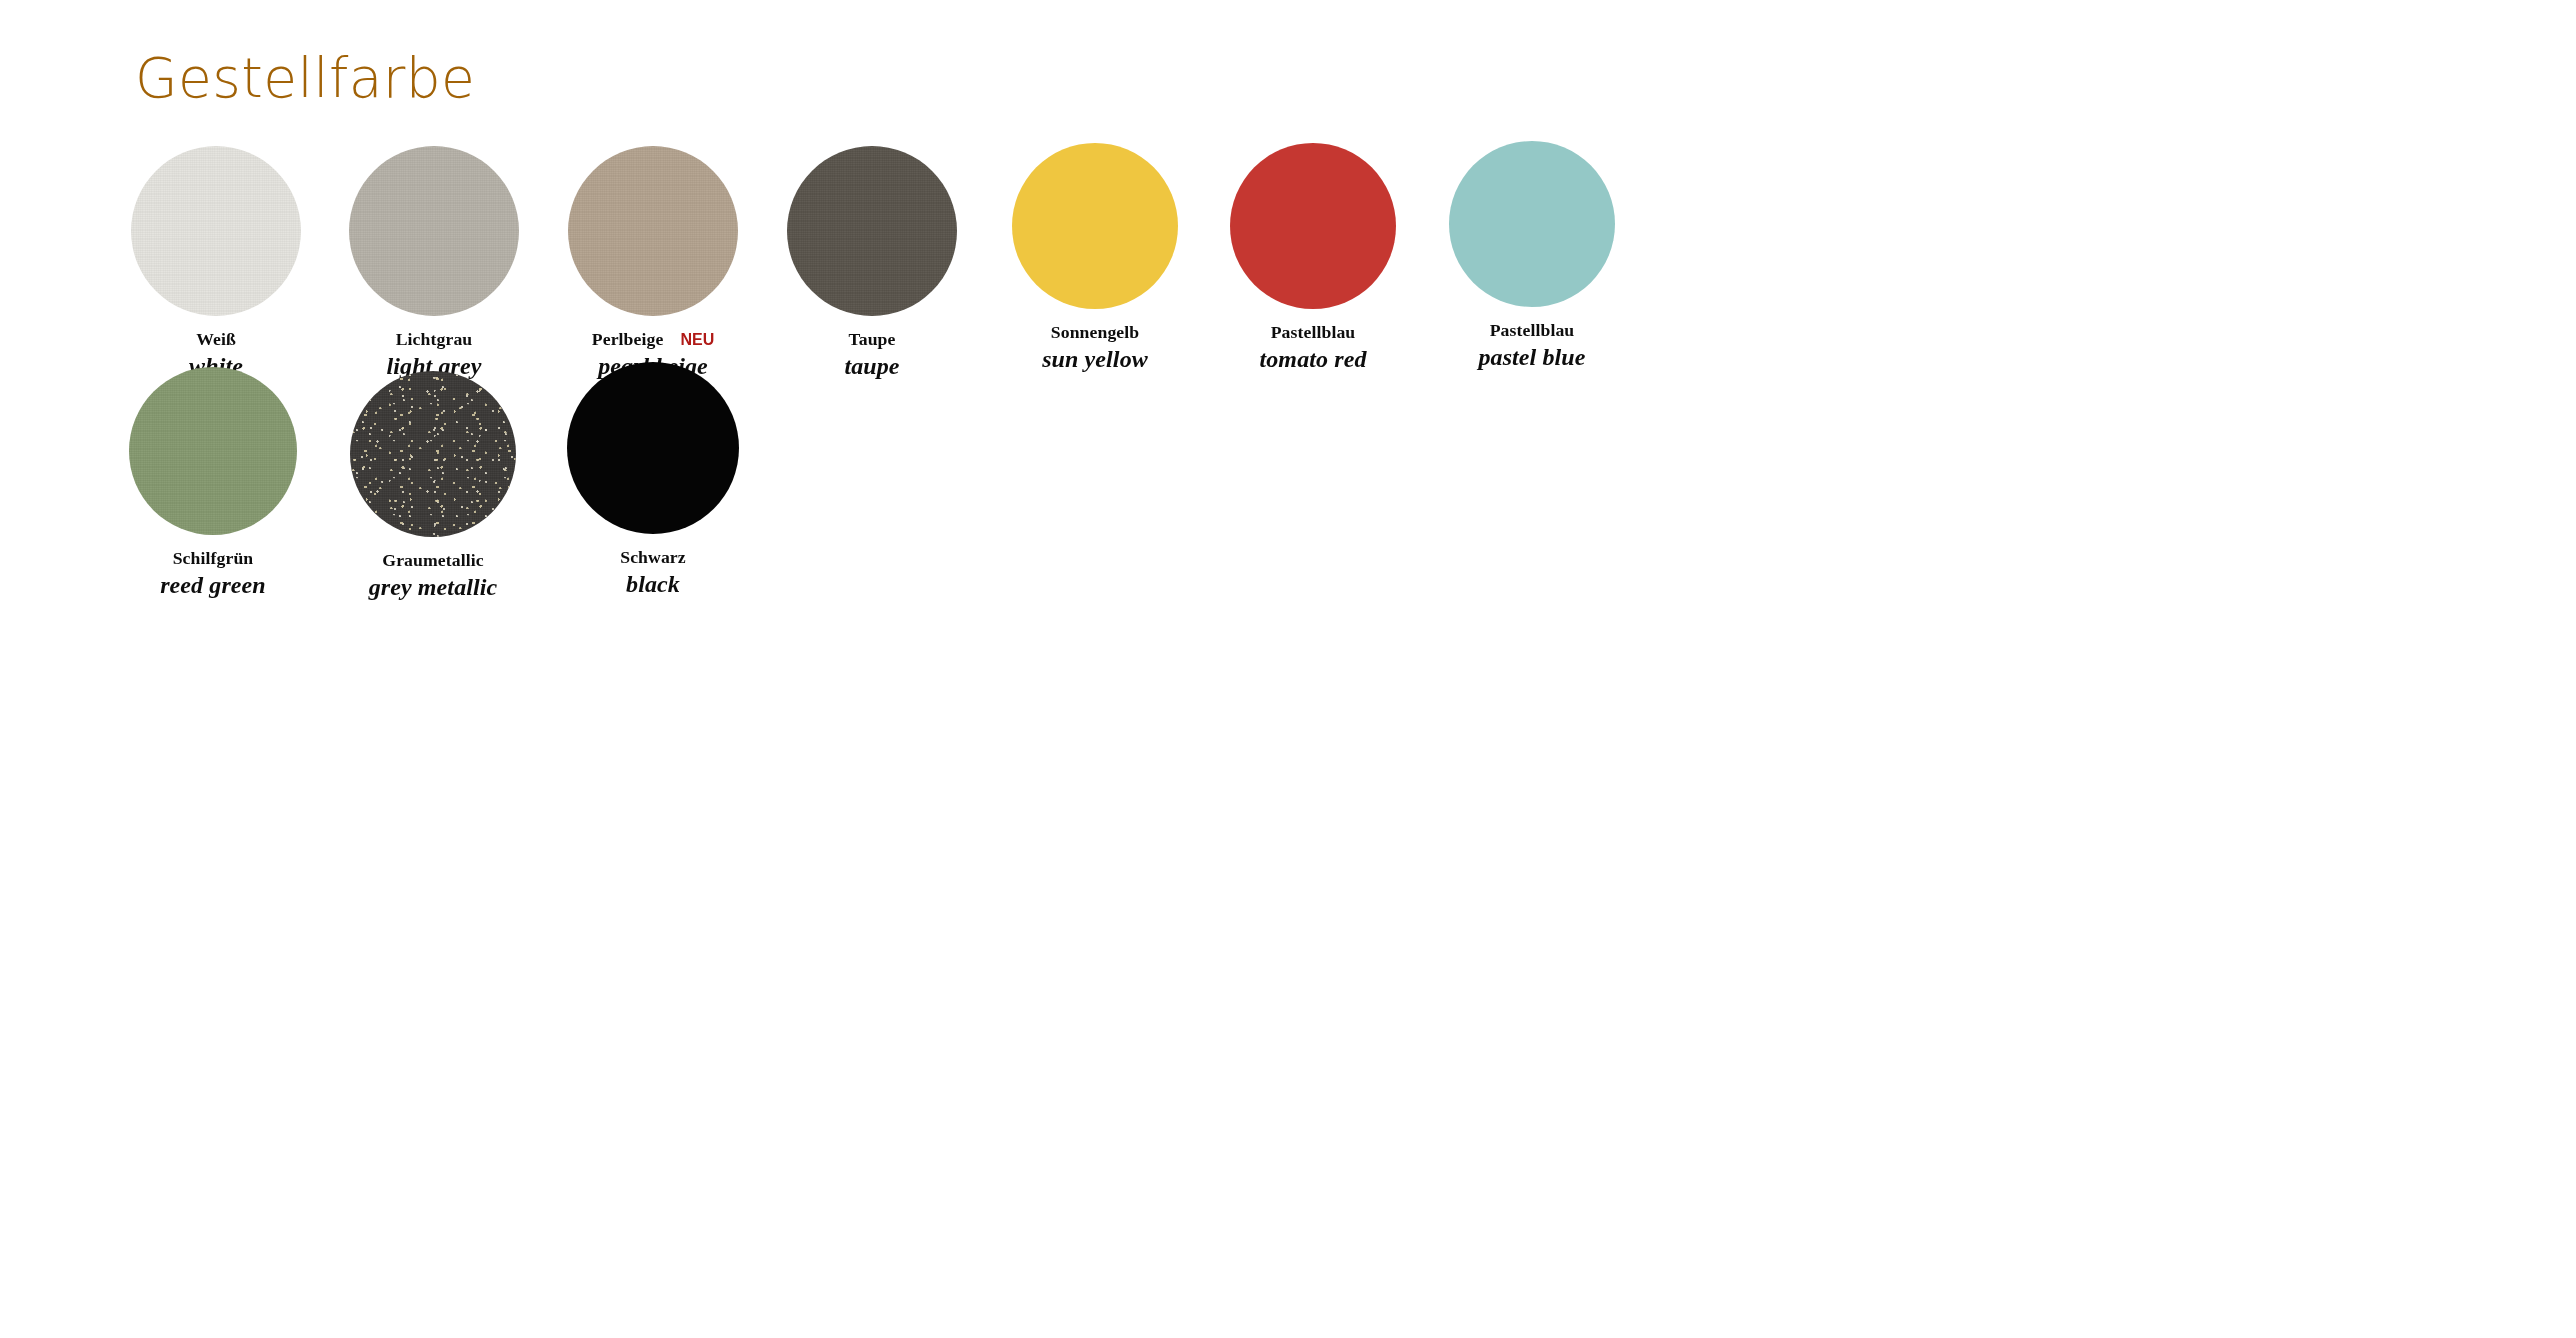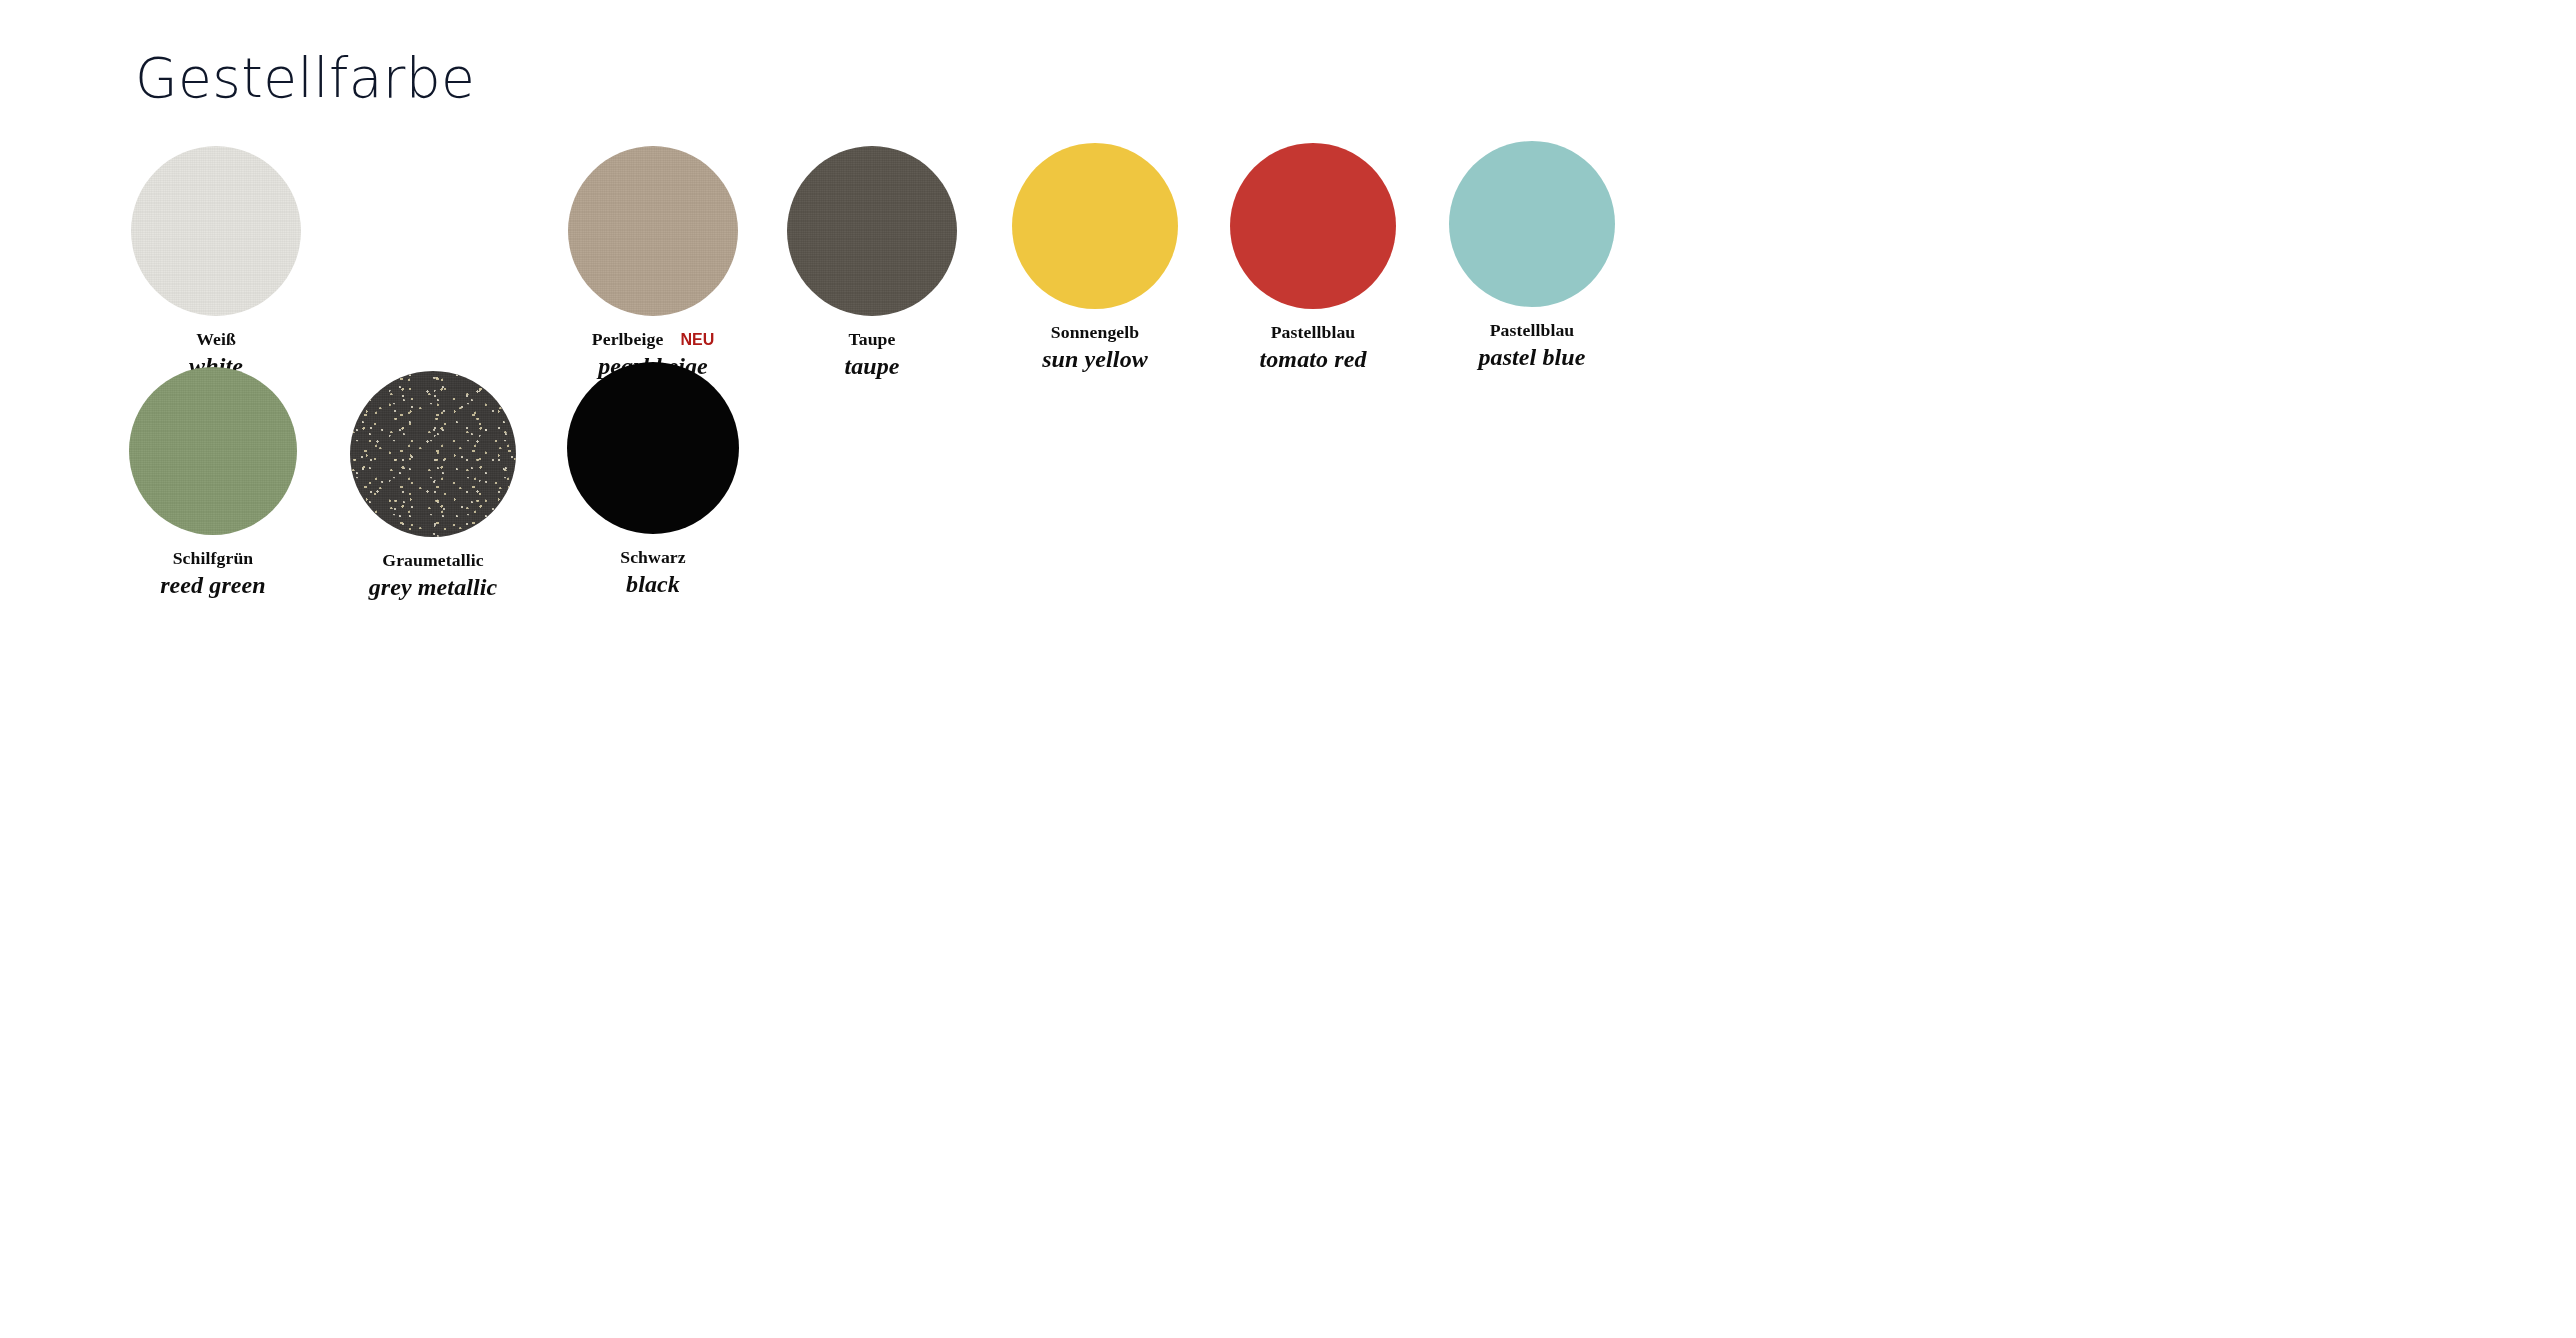--- a/index.html
+++ b/index.html
@@ -26,21 +26,21 @@
   
   .page-title {
     position: absolute;
     left: 135px;
     top: 14px;
     font-family: "DejaVu Sans", "Liberation Sans", sans-serif;
     font-weight: 300;
     font-size: 55px;
     line-height: 1.0;
     letter-spacing: 0.4px;
-    color: #0f172a;
+    color: #a16207;
     white-space: nowrap;
   }
 
   
   .swatch-grid {
     position: absolute;
     left: 0;
     top: 0;
     width: 2576px;
     height: 1338px;
@@ -151,20 +151,27 @@
   <h1 class="page-title">Gestellfarbe</h1>
 
   <div class="swatch-grid">
       <div class="swatch-cell" style="left: 131px; top: 146px; width: 170px;">
         <div class="swatch-disc texture" style="width: 170px; height: 170px; background: rgb(228, 227, 222);"></div>
         <div class="swatch-caption">
           <div><span class="caption-de">Weiß</span></div>
           <div class="caption-en">white</div>
         </div>
       </div>
+      <div class="swatch-cell" style="left: 349px; top: 146px; width: 170px;">
+        <div class="swatch-disc texture" style="width: 170px; height: 170px; background: rgb(181, 177, 168);"></div>
+        <div class="swatch-caption">
+          <div><span class="caption-de">Lichtgrau</span></div>
+          <div class="caption-en">light grey</div>
+        </div>
+      </div>
       <div class="swatch-cell" style="left: 568px; top: 146px; width: 170px;">
         <div class="swatch-disc texture" style="width: 170px; height: 170px; background: rgb(179, 162, 143);"></div>
         <div class="swatch-caption">
           <div><span class="caption-de">Perlbeige</span><span class="caption-badge" style="color: rgb(176, 26, 23);">NEU</span></div>
           <div class="caption-en">pearl beige</div>
         </div>
       </div>
       <div class="swatch-cell" style="left: 787px; top: 146px; width: 170px;">
         <div class="swatch-disc texture" style="width: 170px; height: 170px; background: rgb(89, 84, 76);"></div>
         <div class="swatch-caption">

